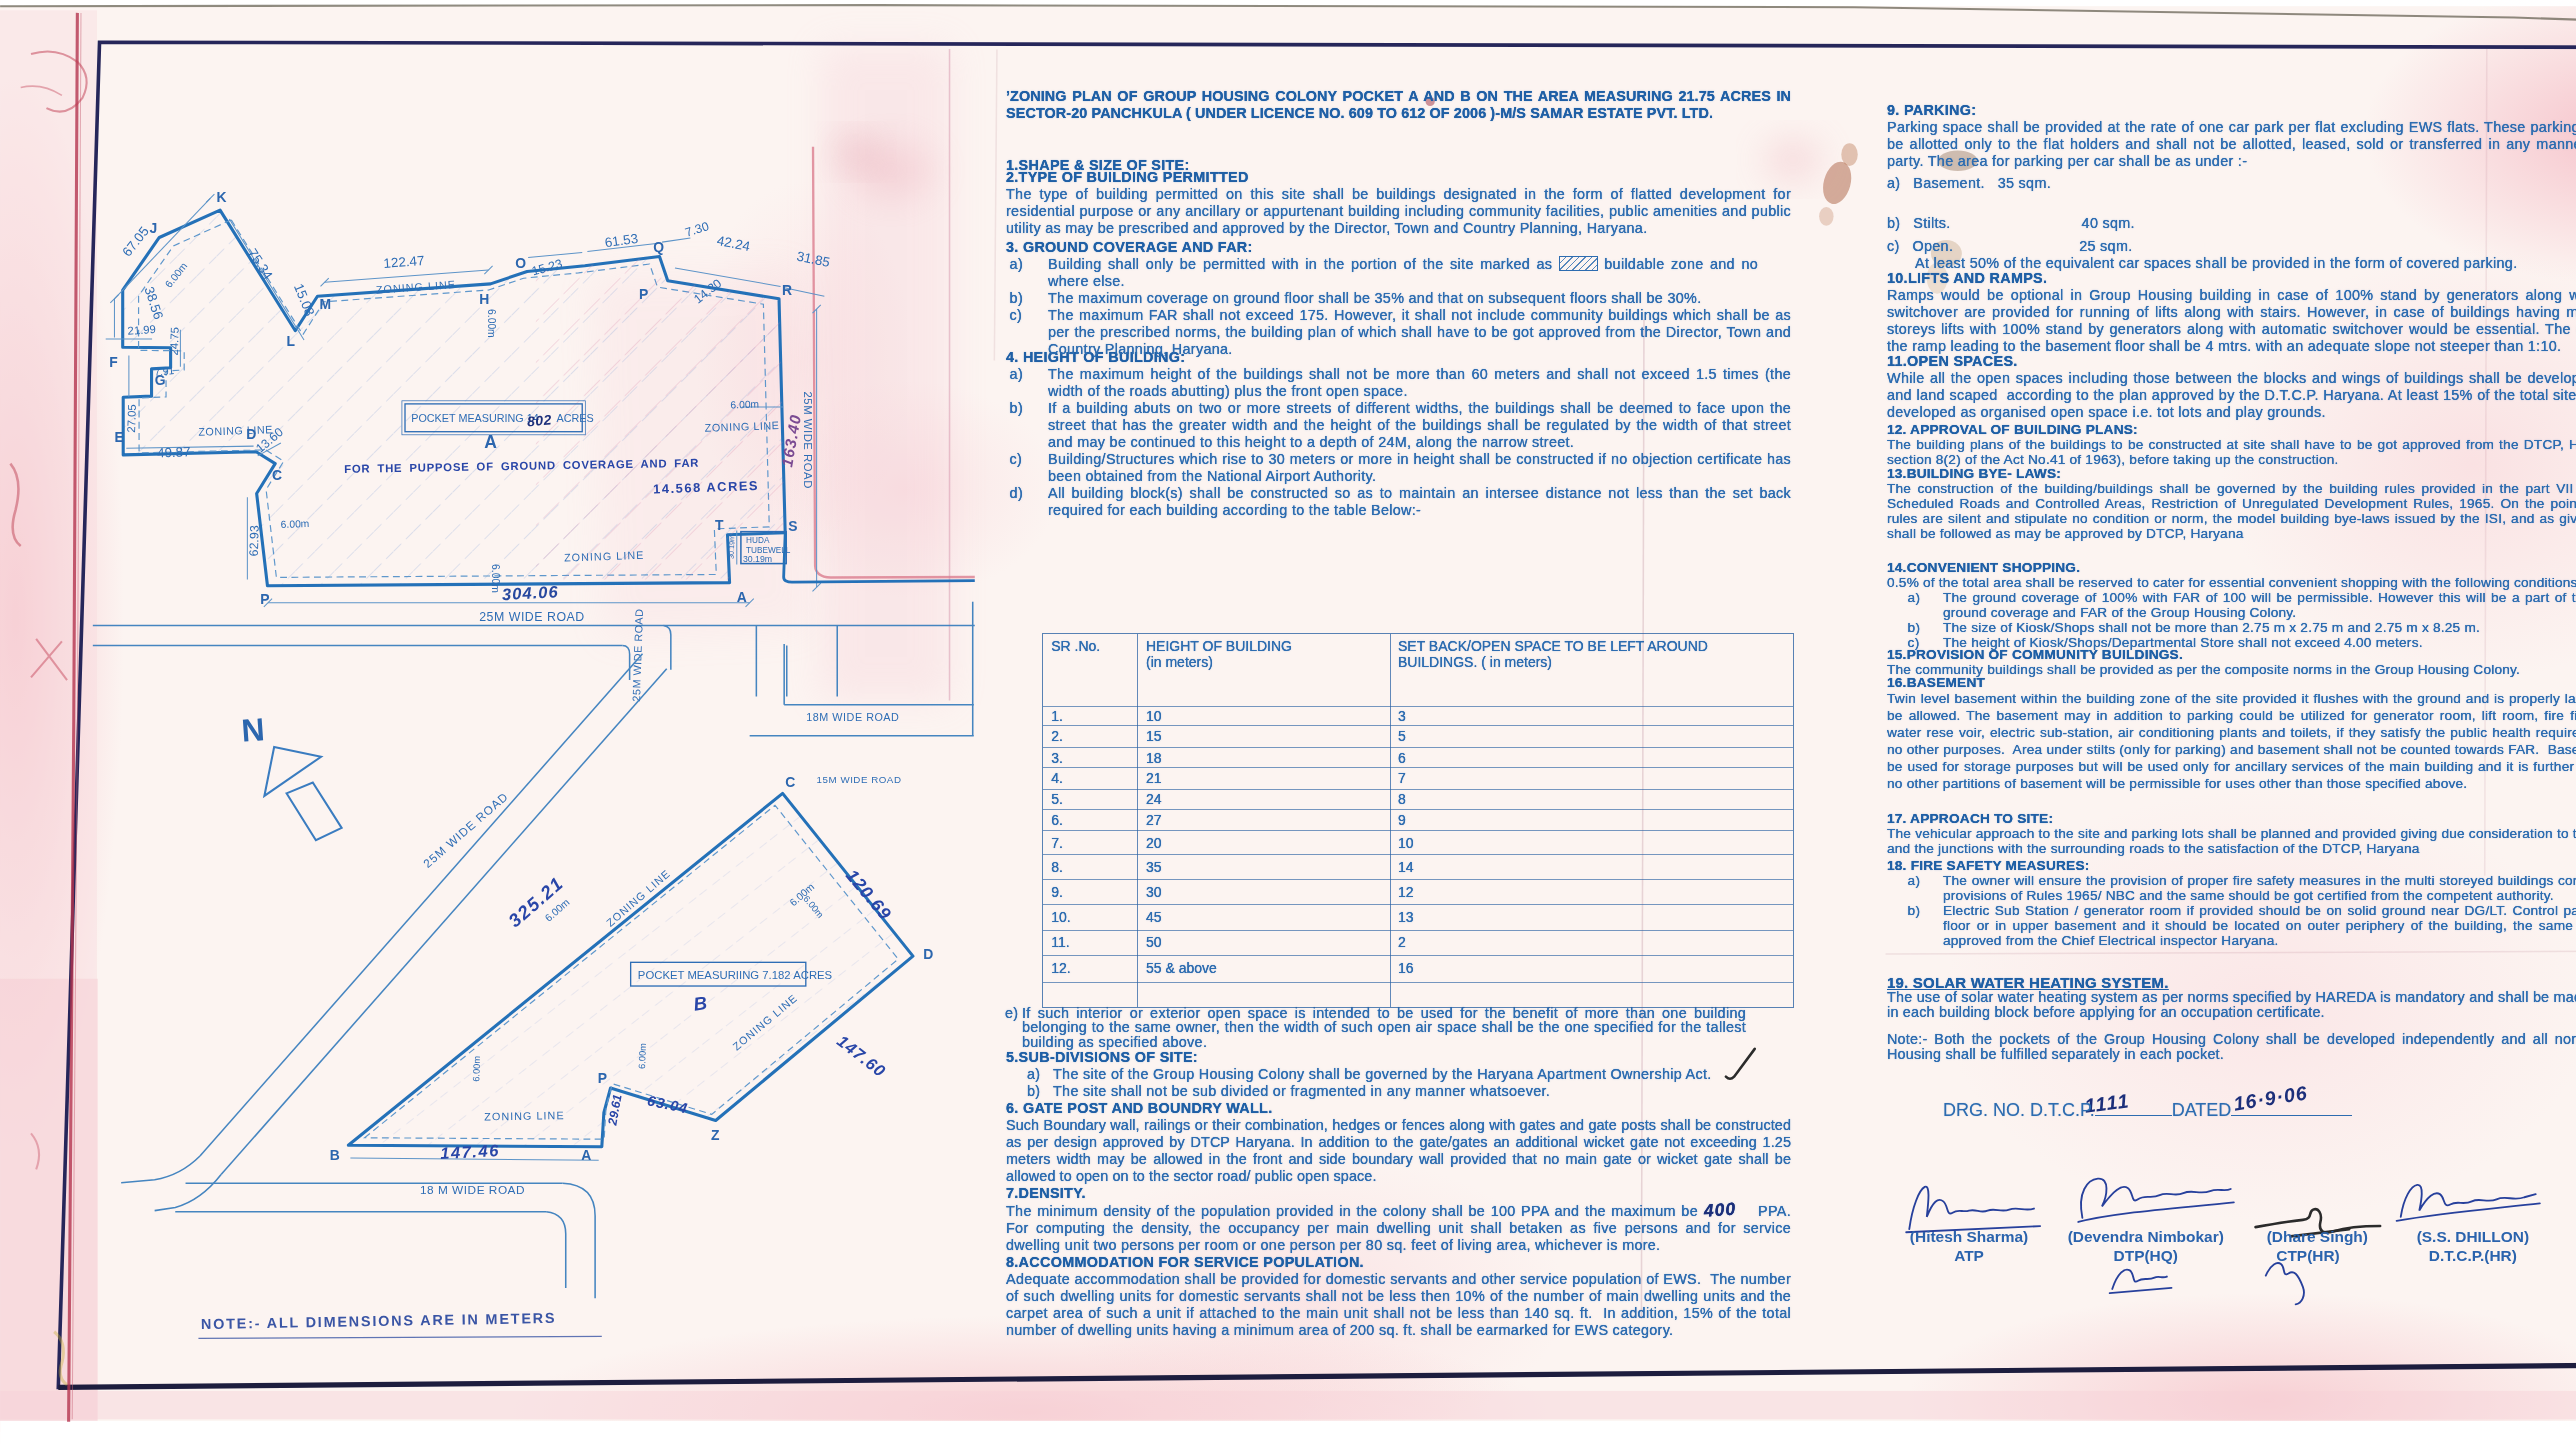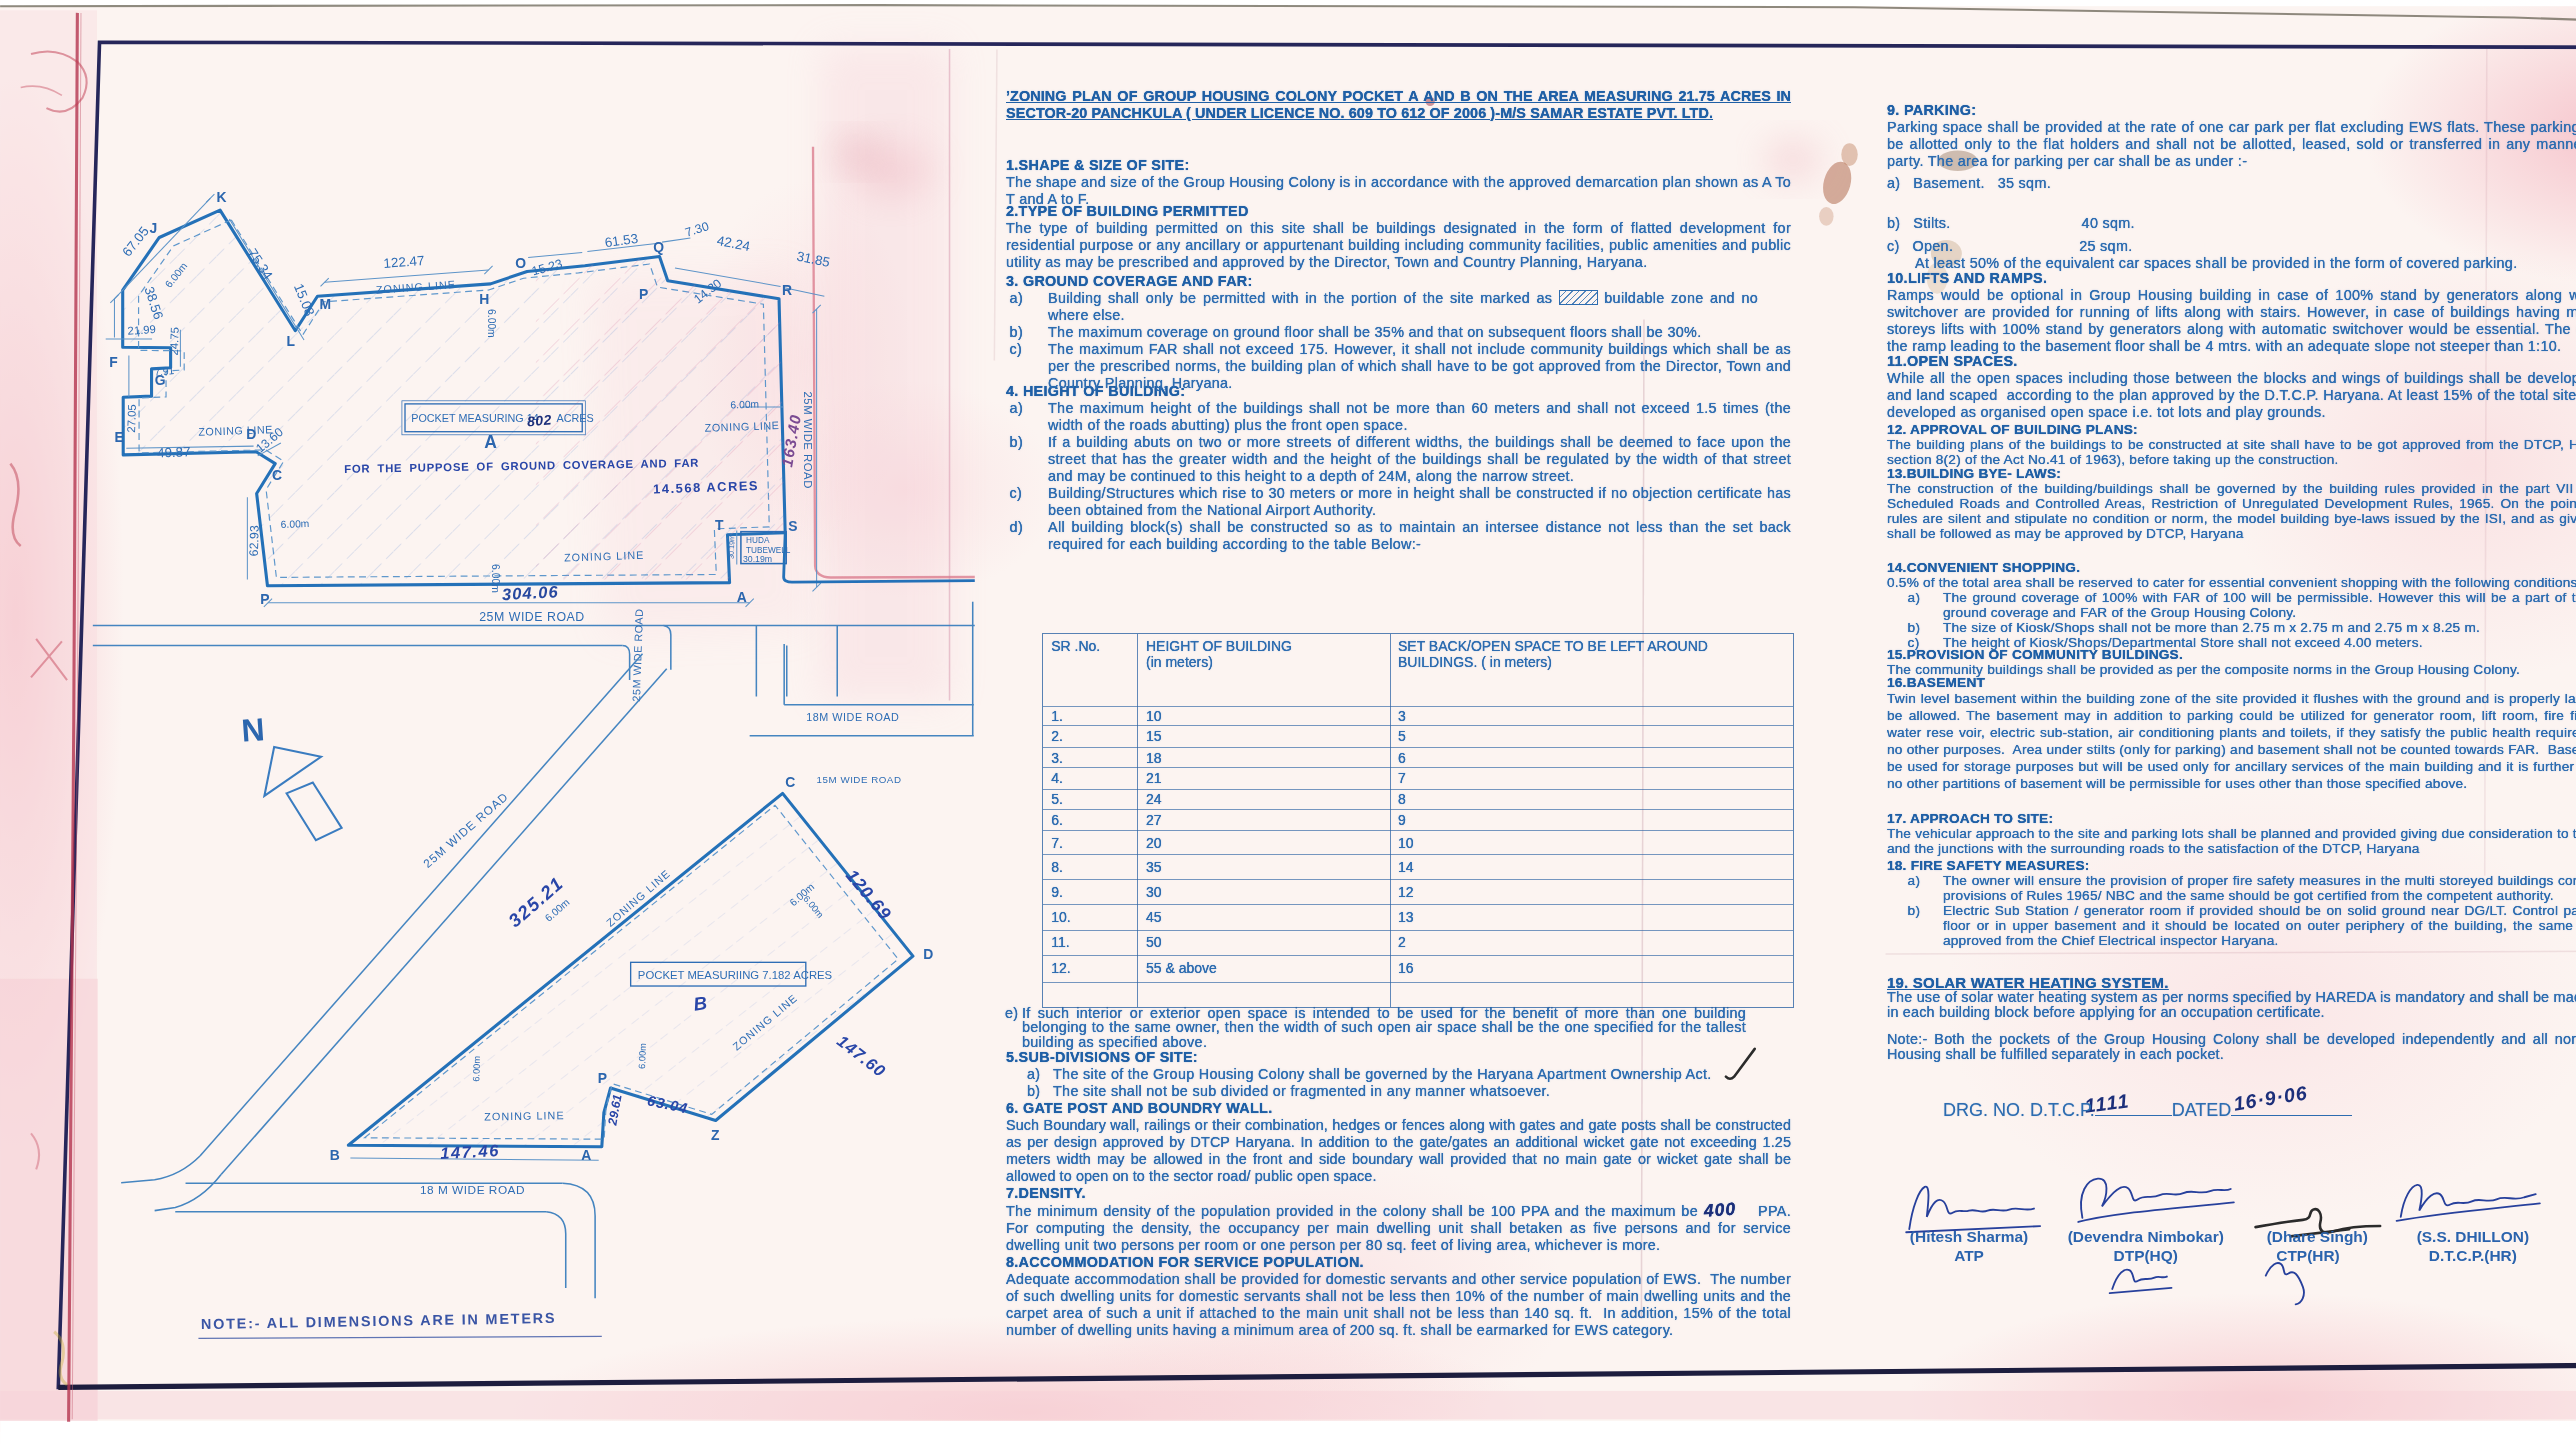--- a/index.html
+++ b/index.html
@@ -288,25 +288,24 @@
 <path d="M60,105 Q110,90 150,120 Q180,150 160,190 Q130,230 90,210" stroke="#c03a50" stroke-width="4" fill="none" opacity=".5"></path>
 <path d="M40,170 Q80,160 120,185" stroke="#c03a50" stroke-width="3" fill="none" opacity=".4"></path>
 <path d="M20,900 Q45,930 30,990 Q15,1040 40,1060" stroke="#b93248" stroke-width="5" fill="none" opacity=".45"></path>
 <path d="M70,1240 L130,1320 M120,1245 L60,1315" stroke="#c03a50" stroke-width="4" fill="none" opacity=".45"></path>
 <path d="M105,2585 Q130,2605 120,2645 Q110,2675 130,2688" stroke="#c8b03a" stroke-width="6" fill="none" opacity=".4"></path>
 <path d="M60,2200 Q85,2230 70,2270" stroke="#c03a50" stroke-width="4" fill="none" opacity=".35"></path>
 </svg>
 
 <div class="mc t">
 <div style="height:88px"></div>
-<div class="h" style="text-decoration:underline;letter-spacing:0.1px">’ZONING PLAN OF GROUP HOUSING COLONY POCKET A AND B ON THE AREA MEASURING 21.75 ACRES IN SECTOR-20 PANCHKULA ( UNDER LICENCE NO. 609 TO 612 OF 2006 )-M/S SAMAR ESTATE PVT. LTD.</div>
+<div class="h" style="letter-spacing:0.1px">’ZONING PLAN OF GROUP HOUSING COLONY POCKET A AND B ON THE AREA MEASURING 21.75 ACRES IN SECTOR-20 PANCHKULA ( UNDER LICENCE NO. 609 TO 612 OF 2006 )-M/S SAMAR ESTATE PVT. LTD.</div>
 <div style="height:21px"></div>
 <div style="height:14px"></div>
 <div class="h">1.SHAPE &amp; SIZE OF SITE:</div>
-<div>The shape and size of the Group Housing Colony is in accordance with the approved demarcation plan shown as A To T and A to F.</div>
 <div class="h" style="margin-top:-4.6px">2.TYPE OF BUILDING PERMITTED</div>
 <div>The type of building permitted on this site shall be buildings designated in the form of flatted development for residential purpose or any ancillary or appurtenant building including community facilities, public amenities and public utility as may be prescribed and approved by the Director, Town and Country Planning, Haryana.</div>
 <div class="h" style="margin-top:1.5px">3. GROUND COVERAGE AND FAR:</div>
 <div class="li" style="padding-right:33px"><span class="lm">a)</span>Building shall only be permitted with in the portion of the site marked as <span id="hatchbox"></span> buildable zone and no where else.</div>
 <div class="li"><span class="lm">b)</span>The maximum coverage on ground floor shall be 35% and that on subsequent floors shall be 30%.</div>
 <div class="li"><span class="lm">c)</span>The maximum FAR shall not exceed 175. However, it shall not include community buildings which shall be as per the prescribed norms, the building plan of which shall have to be got approved from the Director, Town and Country Planning, Haryana.</div>
 <div class="h" id="h4" style="margin-top:-9.3px">4. HEIGHT OF BUILDING:</div>
 <div class="li"><span class="lm">a)</span>The maximum height of the buildings shall not be more than 60 meters and shall not exceed 1.5 times (the width of the roads abutting) plus the front open space.</div>
 <div class="li"><span class="lm">b)</span>If a building abuts on two or more streets of different widths, the buildings shall be deemed to face upon the street that has the greater width and the height of the buildings shall be regulated by the width of that street and may be continued to this height to a depth of 24M, along the narrow street.</div>
 <div class="li"><span class="lm">c)</span>Building/Structures which rise to 30 meters or more in height shall be constructed if no objection certificate has been obtained from the National Airport Authority.</div>

